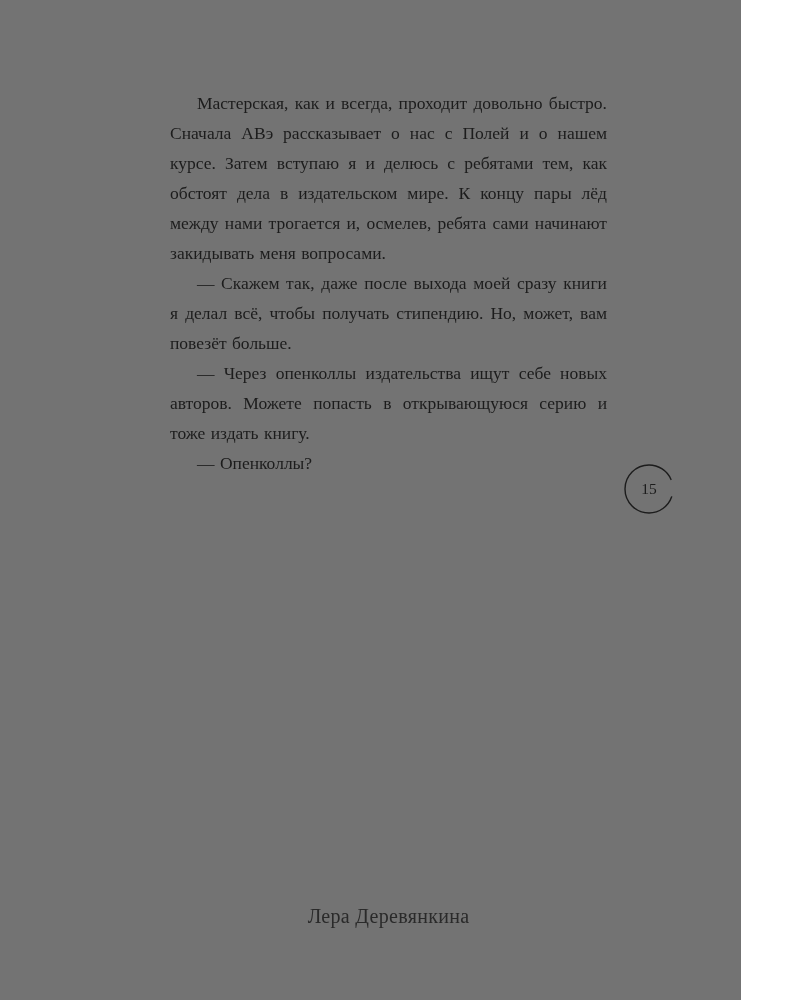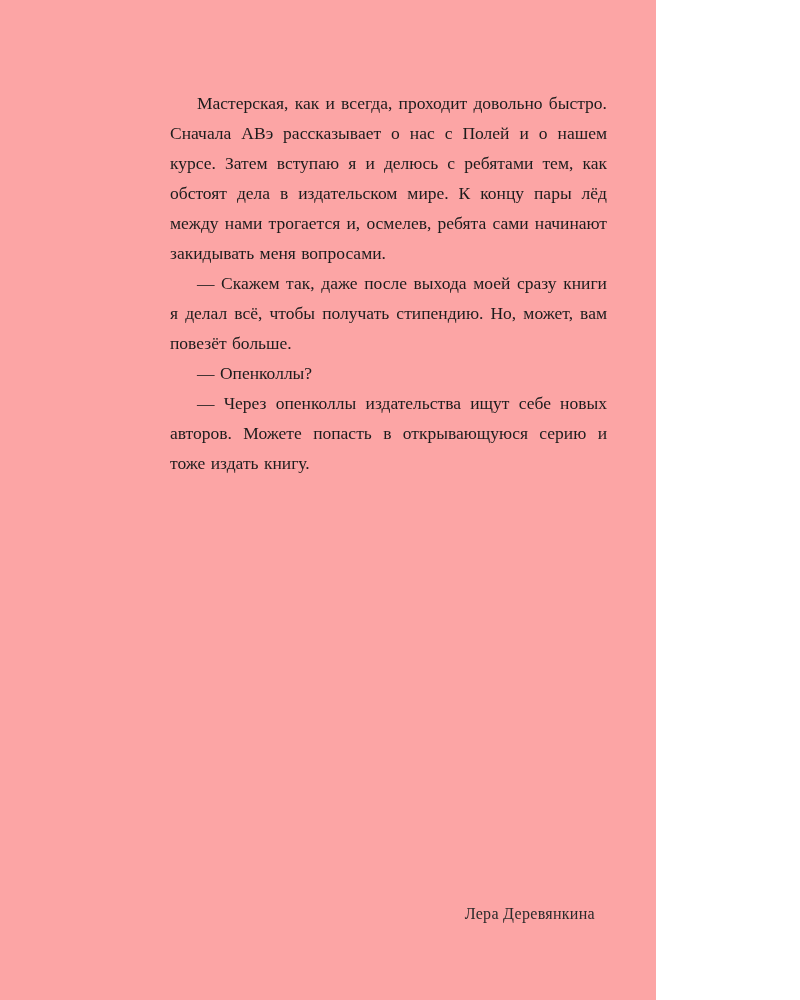--- a/index.html
+++ b/index.html
@@ -2,23 +2,23 @@
 <html lang="ru"><head>
 <meta charset="utf-8">
 <style>
   html, body {
     margin: 0;
     padding: 0;
     background: #ffffff;
   }
   .page {
     position: relative;
-    width: 656px;
+    width: 741px;
     height: 1000px;
-    background: #fca5a5;
+    background: #737373;
     overflow: hidden;
     font-family: "Liberation Serif", "DejaVu Serif", serif;
     color: #1c1c1c;
   }
   .text-block {
     position: absolute;
     left: 170px;
     top: 88px;
     width: 437px;
     font-size: 17.5px;
@@ -49,38 +49,44 @@
     width: 58px;
     height: 58px;
     display: flex;
     align-items: center;
     justify-content: center;
     font-size: 15.5px;
     color: #1c1c1c;
   }
   .footer {
     position: absolute;
-    left: 158px;
+    left: 170px;
     top: 905px;
     width: 437px;
-    text-align: right;
-    font-size: 16px;
+    text-align: center;
+    font-size: 20px;
     letter-spacing: 0.3px;
     color: #2a2a2a;
   }
 </style>
 </head>
 <body>
 
 <div class="page">
 
   <div class="text-block">
 
   <p>Мастерская, как и всегда, проходит довольно быстро. Сначала АВэ рассказывает о нас с Полей и о нашем курсе. Затем вступаю я и делюсь с ребятами тем, как обстоят дела в издательском мире. К концу пары лёд между нами трогается и, осмелев, ребята сами начинают закидывать меня вопросами.</p>
       <p>— Скажем так, даже после выхода моей сразу книги я делал всё, чтобы получать стипендию. Но, может, вам повезёт больше.</p>
+      <p>— Через опенколлы издательства ищут себе новых авторов. Можете попасть в открывающуюся серию и тоже издать книгу.</p>
       <p>— Опенколлы?</p>
-      <p>— Через опенколлы издательства ищут себе новых авторов. Можете попасть в открывающуюся серию и тоже издать книгу.</p>
     </div>
 
+  <div class="page-number-wrap">
+    <svg width="58" height="58" viewBox="0 0 58 58">
+      <circle cx="29" cy="29" r="24" fill="none" stroke="#1c1c1c" stroke-width="1.4" stroke-dasharray="132 19" stroke-dashoffset="-8" stroke-linecap="round"></circle>
+    </svg>
+    <div class="page-number">15</div>
+  </div>
 
   <div class="footer">Лера Деревянкина</div>
 
 </div>
 
 </body></html>

